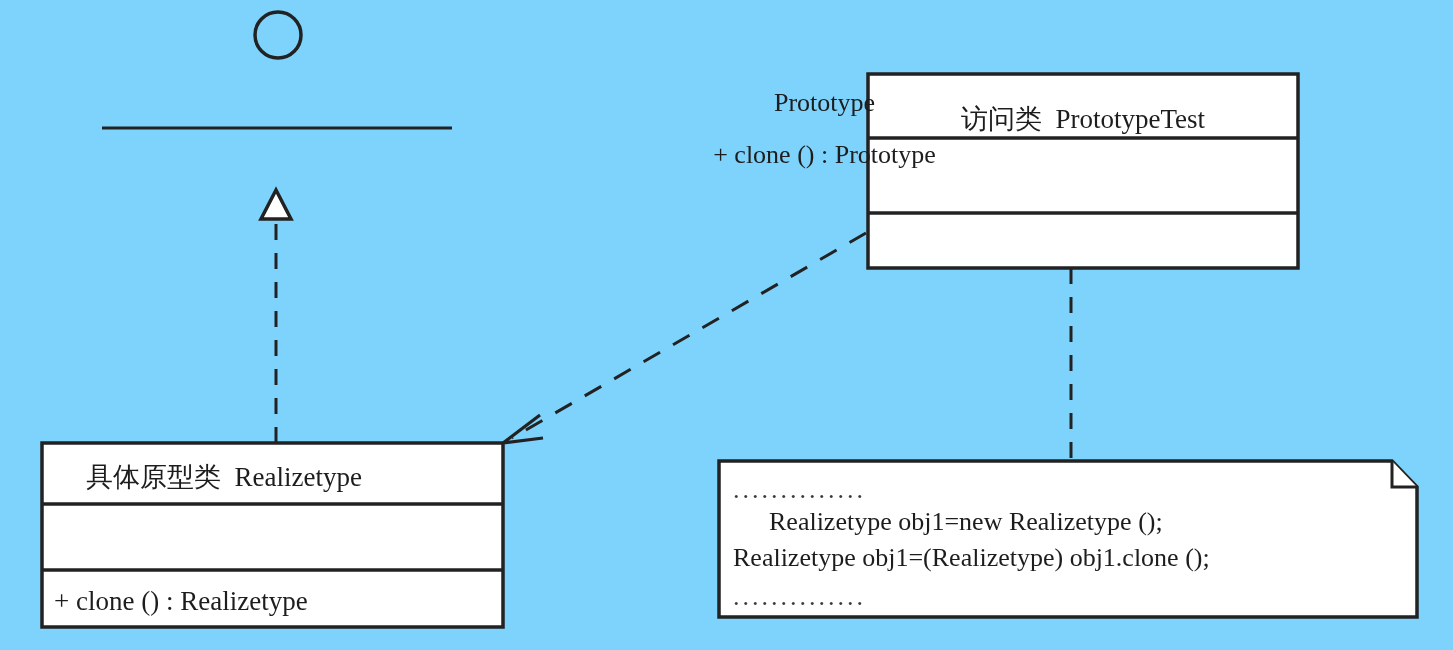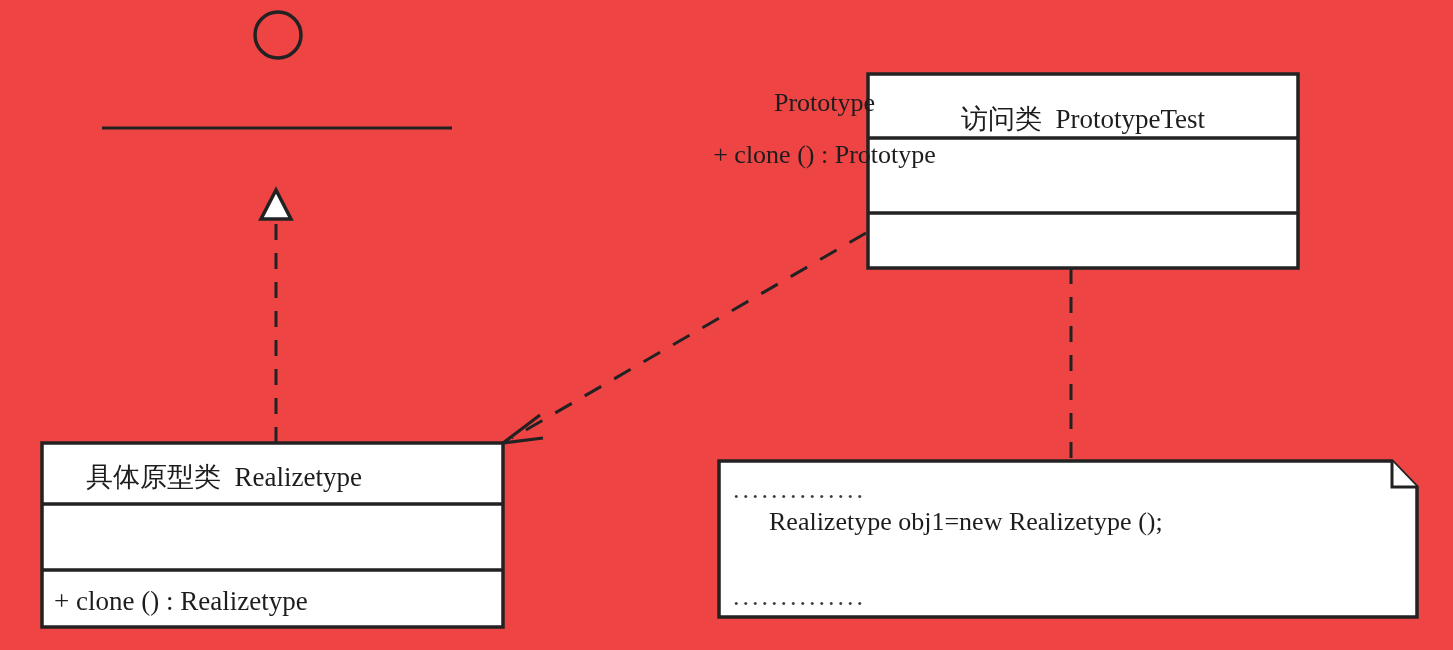--- a/index.html
+++ b/index.html
@@ -9,21 +9,21 @@
     background: #ffffff;
   }
   body {
     font-family: "Liberation Serif", "DejaVu Serif", serif;
     color: #1a1a1a;
   }
   #diagram {
     position: relative;
     width: 1453px;
     height: 650px;
-    background: #ef4444;
+    background: #7dd3fc;
     overflow: hidden;
   }
   svg.layer {
     position: absolute;
     left: 0;
     top: 0;
     width: 1453px;
     height: 650px;
     pointer-events: none;
   }
@@ -103,16 +103,17 @@
 
   <div class="txt cls-member" style="left:54px; top:588px;">+ clone () : Realizetype</div>
 
   <div class="txt cls-title" style="left:868px; top:106px; width:430px;text-align:center;">访问类  PrototypeTest</div>
 
 
   <div class="txt note-dots" style="left:733px; top:477px;">..............</div>
 
   <div class="txt note-line" style="left:769px; top:509px;">Realizetype obj1=new Realizetype ();</div>
 
+  <div class="txt note-line" style="left:733px; top:545px;">Realizetype obj1=(Realizetype) obj1.clone ();</div>
 
   <div class="txt note-dots" style="left:733px; top:584px;">..............</div>
 
 </div>
 
 </body></html>

